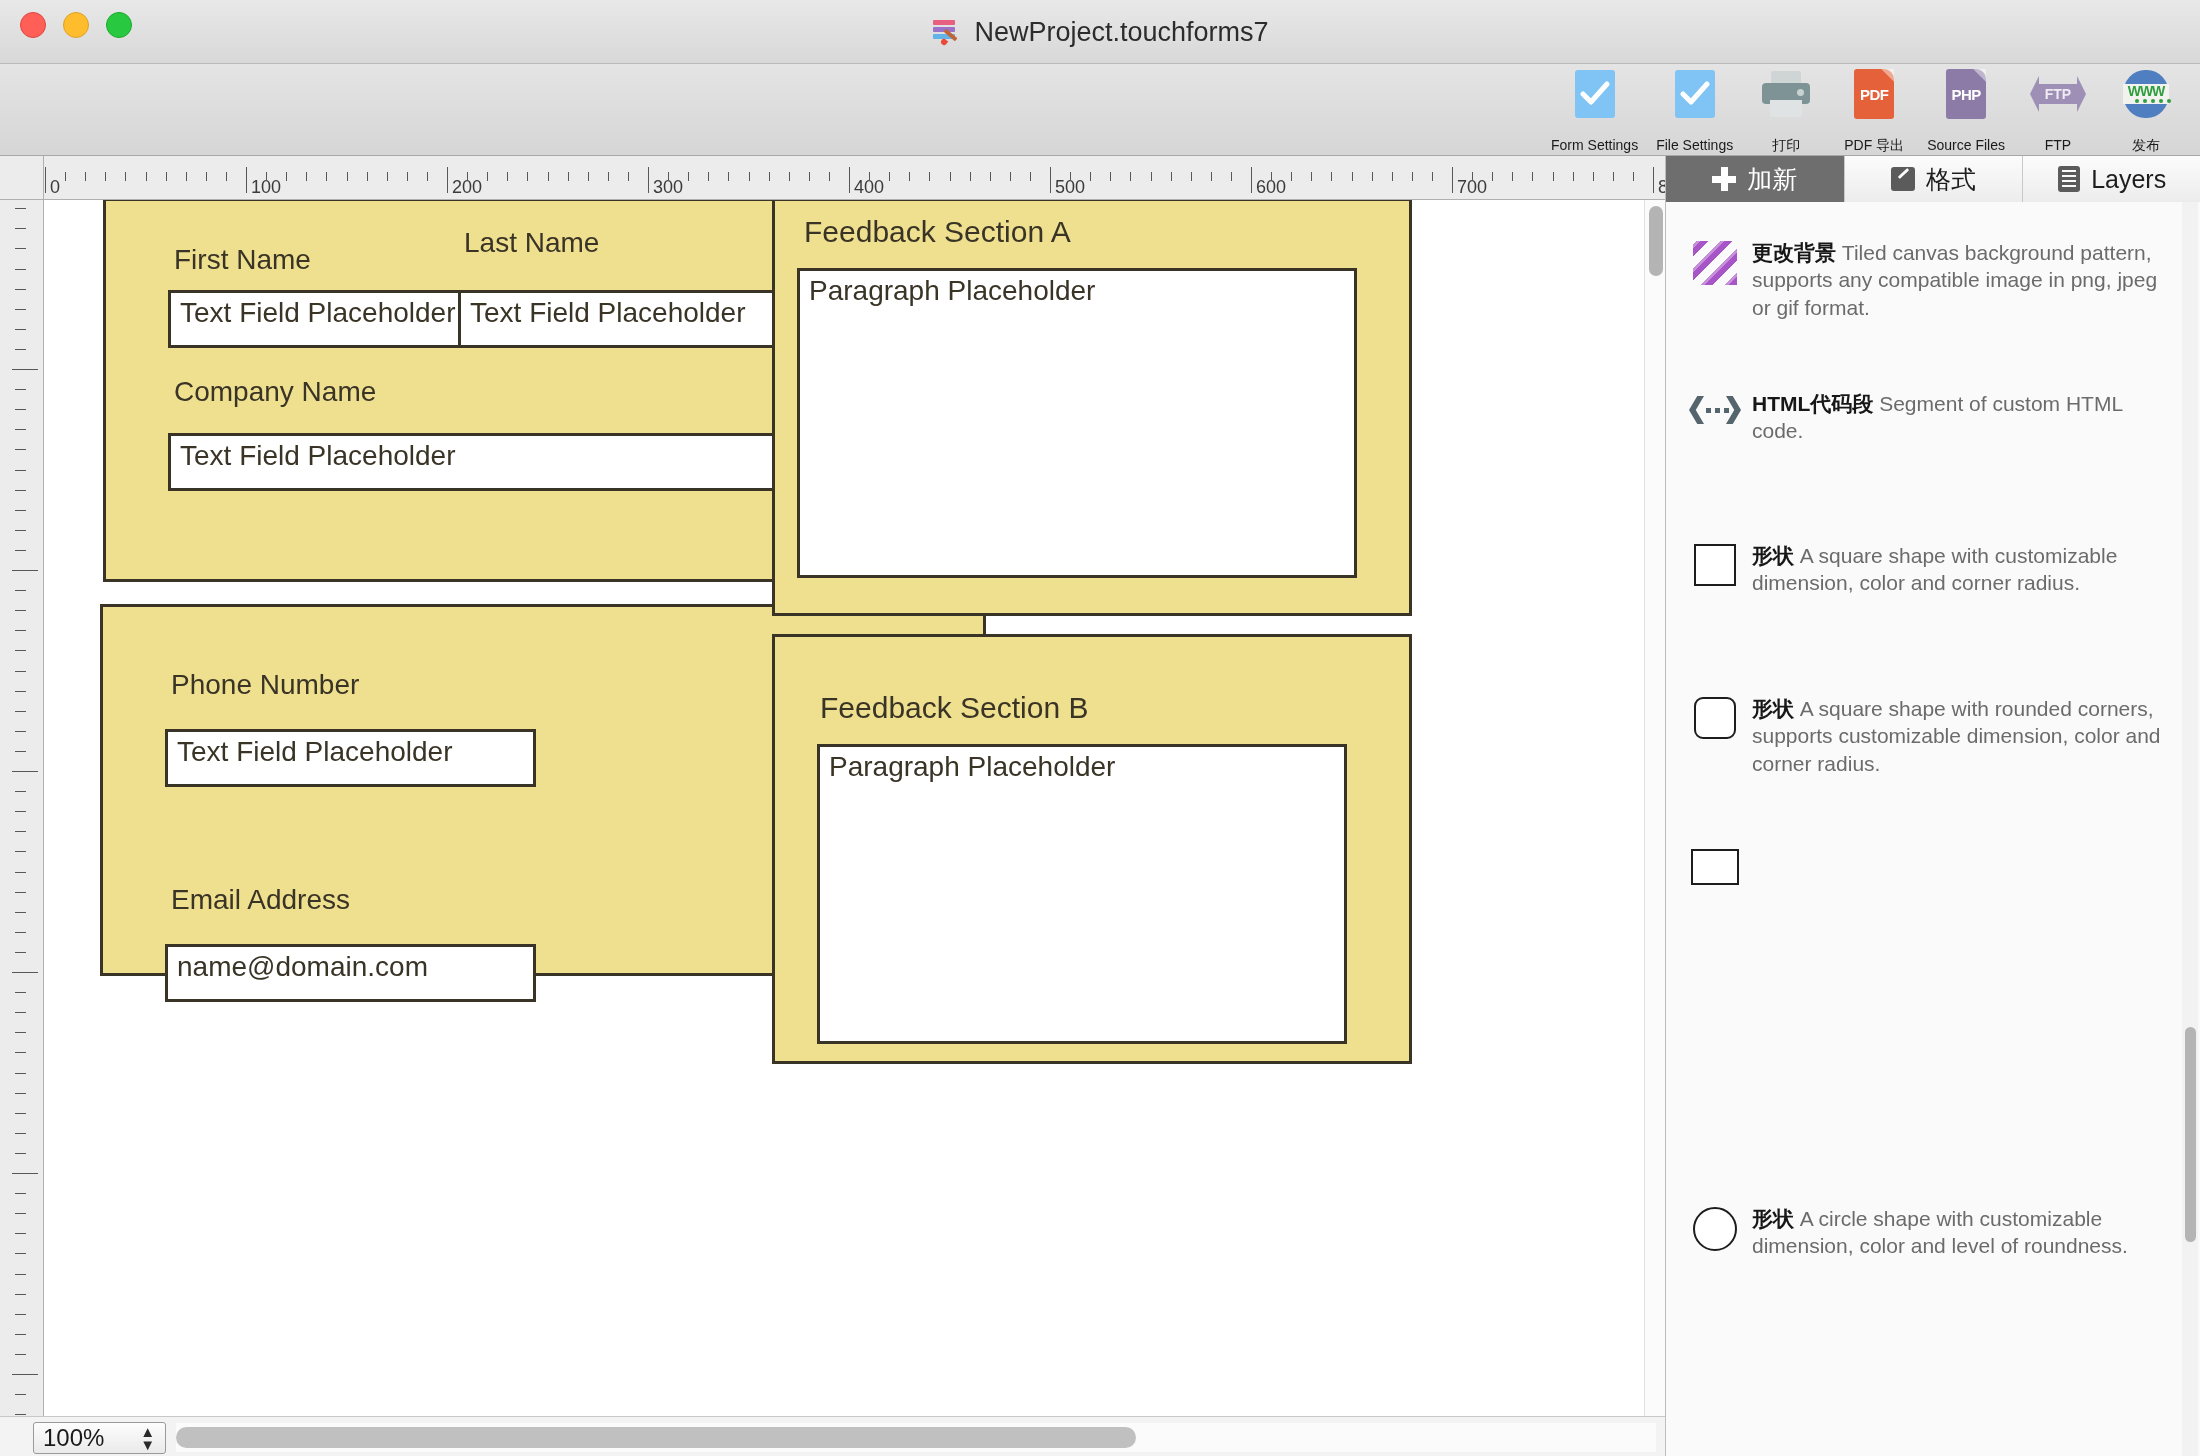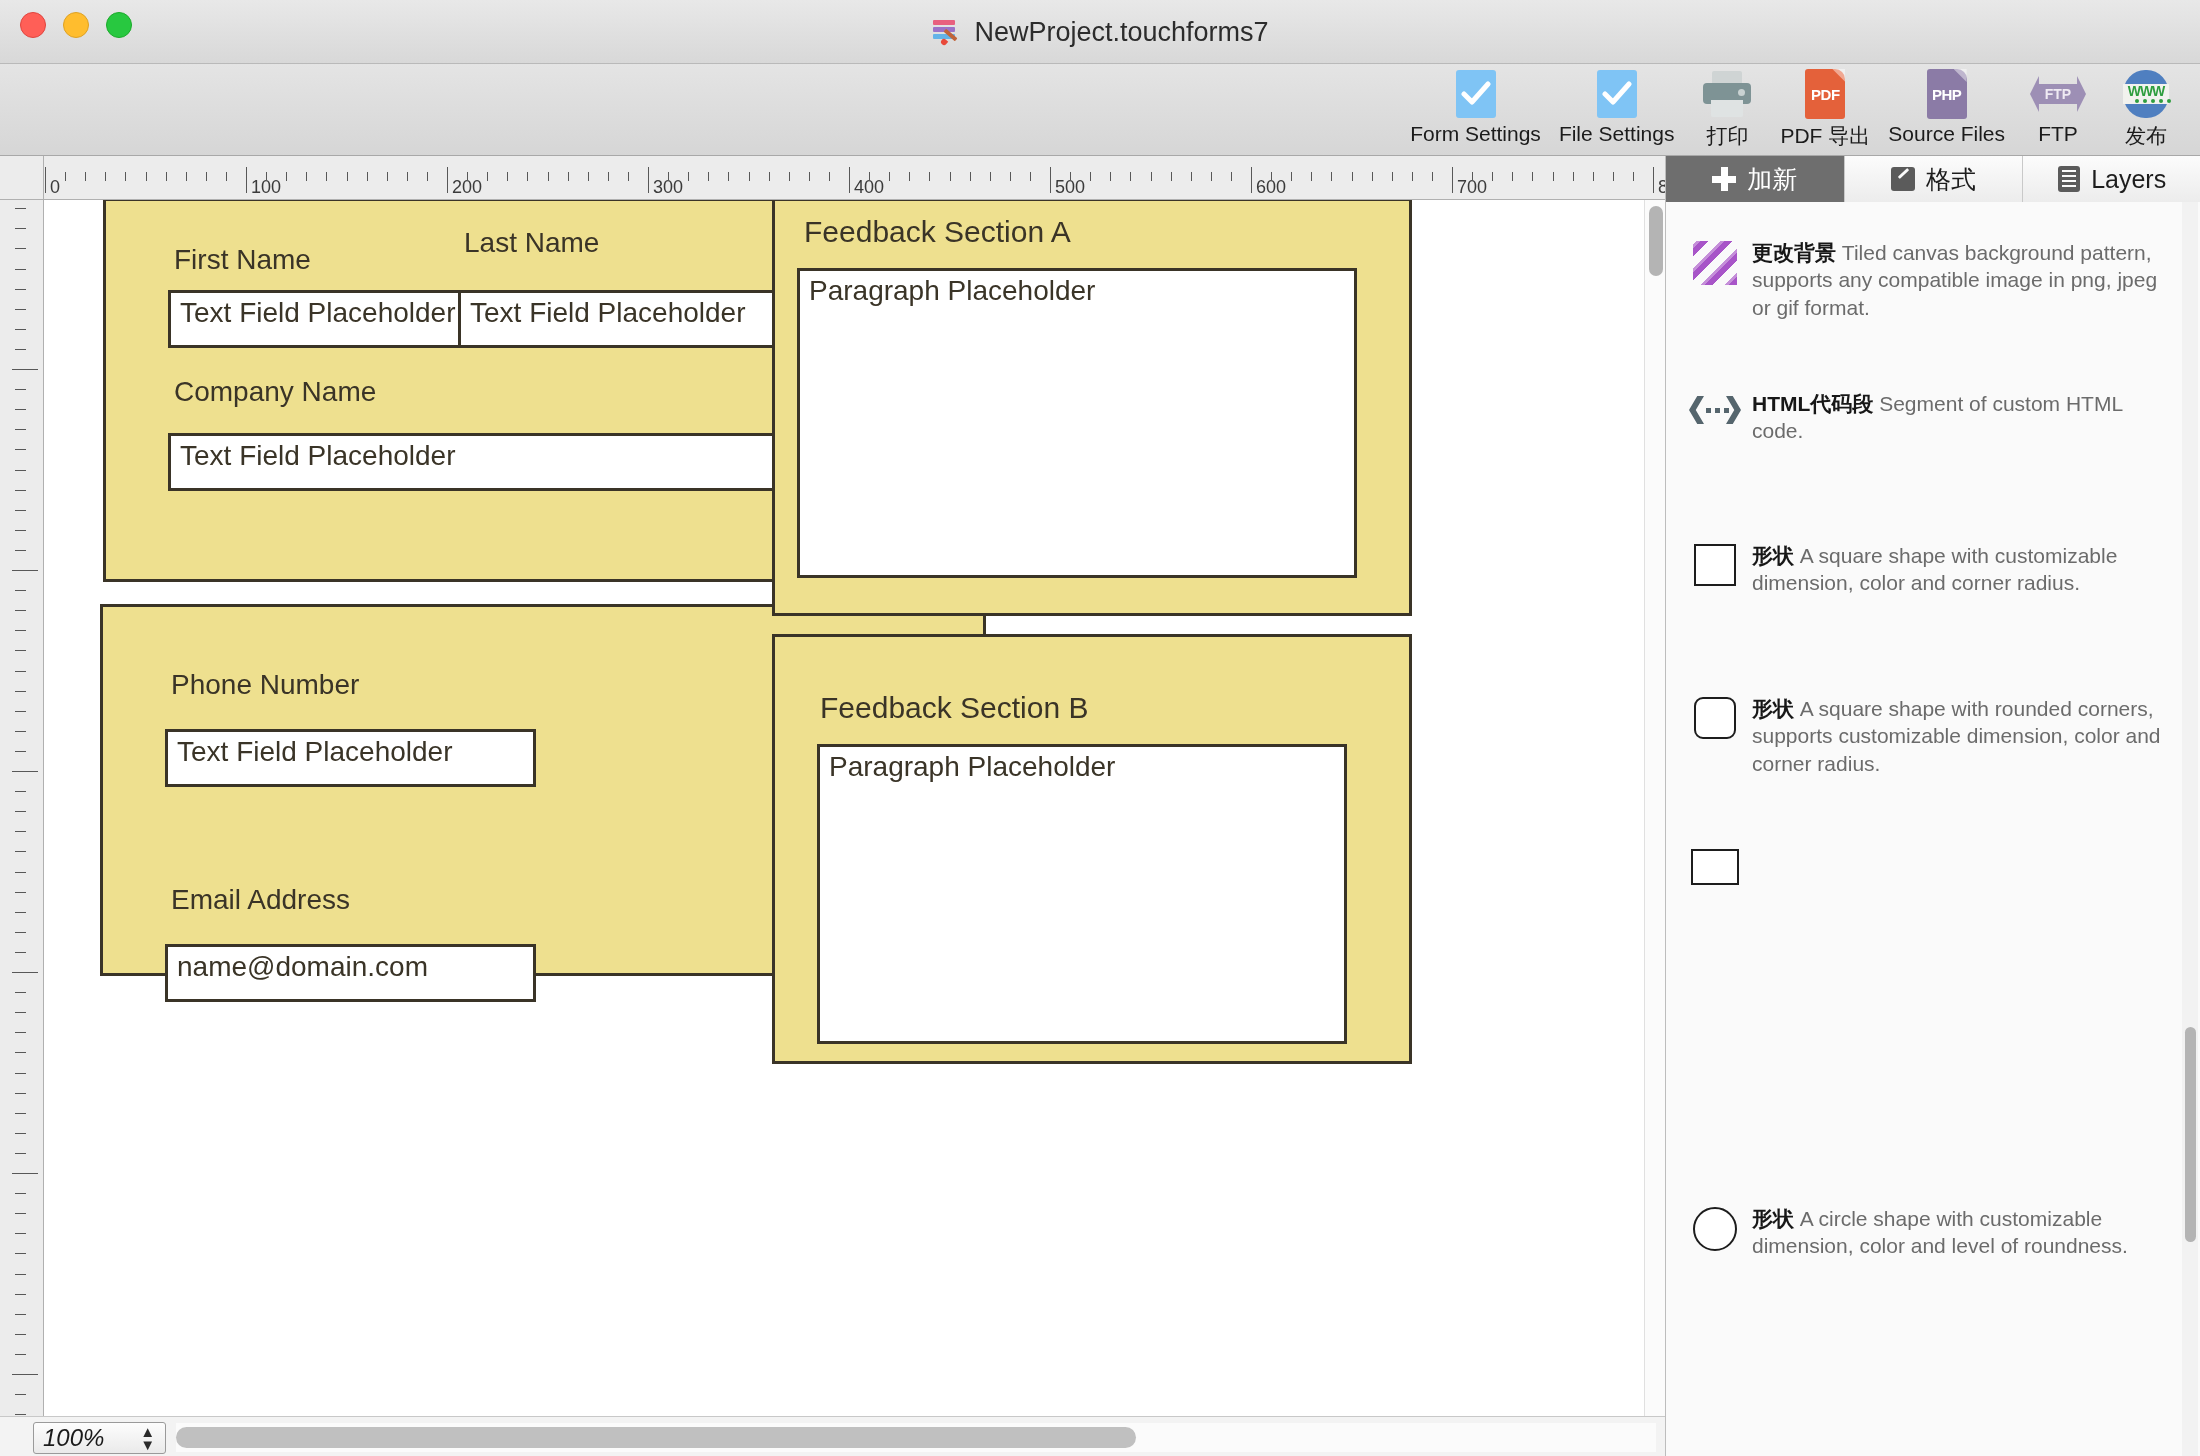--- a/index.html
+++ b/index.html
@@ -49,21 +49,21 @@
   .toolbar-items{
     position:absolute; right:10px; top:0; height:92px;
     display:flex; align-items:flex-start; gap:0;
   }
   .tb-item{
     width:auto; min-width:88px; padding:0 9px;
     display:flex; flex-direction:column; align-items:center;
     cursor:default; padding-top:4px;
   }
   .tb-ico{ height:52px; display:flex; align-items:center; justify-content:center; }
-  .tb-label{ font-size:21px; color:#1b1b1b; margin-top:2px; white-space:nowrap; }
+  .tb-label{ font-size:14px; color:#1b1b1b; margin-top:17px; white-space:nowrap; }
 
   .ico-check{
     width:40px; height:48px; background:#7fc4f5; border-radius:3px;
     display:flex; align-items:center; justify-content:center;
   }
   .ico-check svg{ display:block; }
   .ico-printer{ position:relative; width:52px; height:48px; }
   .ico-printer .top{ position:absolute; left:11px; top:1px; width:30px; height:13px; background:#cfd4d4; border-radius:2px 2px 0 0;}
   .ico-printer .body{ position:absolute; left:2px; top:13px; width:48px; height:21px; background:#7e9395; border-radius:4px;}
   .ico-printer .body:after{ content:""; position:absolute; right:6px; top:6px; width:7px; height:7px; border-radius:50%; background:#c9d2d2;}
@@ -156,21 +156,21 @@
     background:#b4b4b4; border-radius:7px;
   }
   .hscroll-area{
     position:absolute; left:0; top:1416px; width:1665px; height:40px;
     background:#f3f3f3; border-top:1px solid #c8c8c8;
   }
   .zoom-stepper{
     position:absolute; left:33px; top:5px; width:133px; height:32px;
     background:linear-gradient(to bottom,#fdfdfd,#eaeaea);
     border:1px solid #9a9a9a; border-radius:3px;
-    display:flex; align-items:center;font-style:italic;
+    display:flex; align-items:center;
   }
   .zoom-stepper .val{ font-size:24px; color:#1a1a1a; margin-left:9px; }
   .zoom-stepper .chevs{
     position:absolute; right:10px; top:2px; display:flex; flex-direction:column;
     align-items:center; justify-content:center; line-height:13px; color:#2a2a2a; font-size:15px;
   }
   .hscroll-track{
     position:absolute; left:176px; top:6px; width:1480px; height:29px;
     background:#fbfbfb; border-radius:0;
   }

